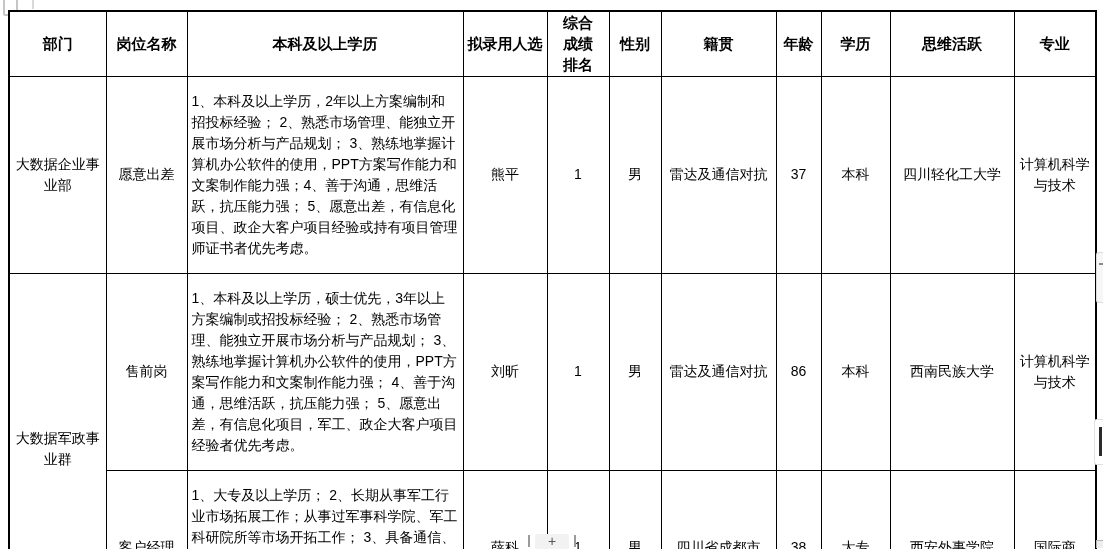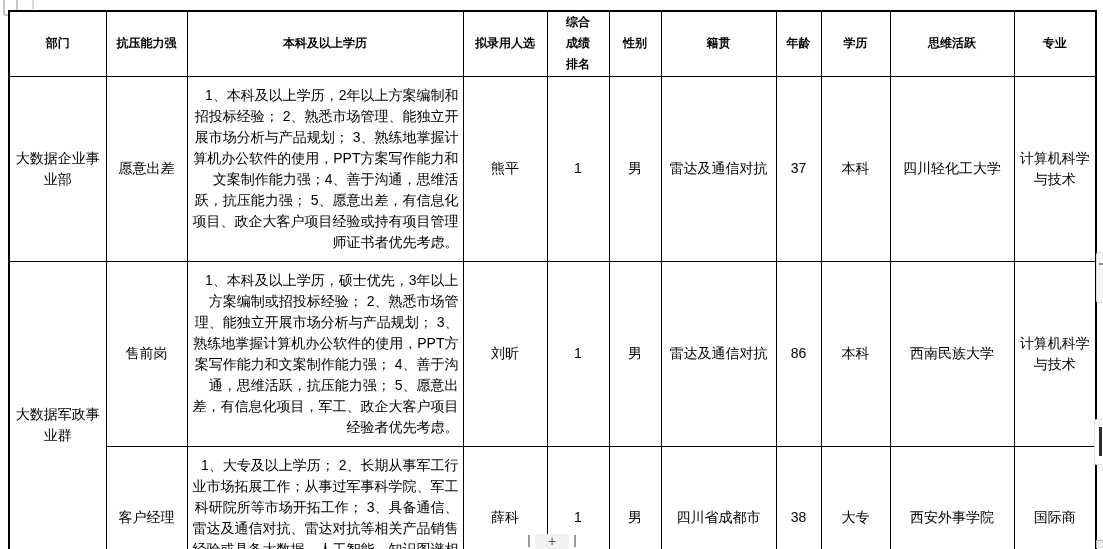--- a/index.html
+++ b/index.html
@@ -21,26 +21,26 @@
     vertical-align:middle;
     text-align:center;
     font-size:14px;
     line-height:21px;
     padding:1px 3px;
     word-break:break-all;
     overflow:hidden;
   }
   .roster th{
     font-weight:bold;
-    font-size:12px;
+    font-size:15px;
   }
   .roster th.hd-rank{padding:0 14px;}        
   .roster td.req{
-    text-align:right;
-    padding:8px 4px;
+    text-align:left;
+    padding:14px 4px;
   }
   
   tr.hdr{height:65px;}
   tr.r1{height:168px;}
   tr.r2{height:170px;}
   tr.r3{height:122px;}
 
   
   .corner-handle{
     position:absolute;left:3px;top:-9px;width:11px;height:21px;
@@ -94,21 +94,21 @@
       <col style="width:52px">
     <col style="width:115px">
       <col style="width:45px">
       <col style="width:69px">
     <col style="width:124px">
       <col style="width:82px">
   </colgroup>
   <tbody>
       <tr class="hdr">
     <th>部门</th>
-    <th>抗压能力强</th>
+    <th>岗位名称</th>
     <th>本科及以上学历</th>
     <th>拟录用人选</th>
     <th class="hd-rank">综合成绩排名</th>
     <th>性别</th>
     <th>籍贯</th>
     <th>年龄</th>
     <th>学历</th>
     <th>思维活跃</th>
     <th>专业</th>
   </tr>

